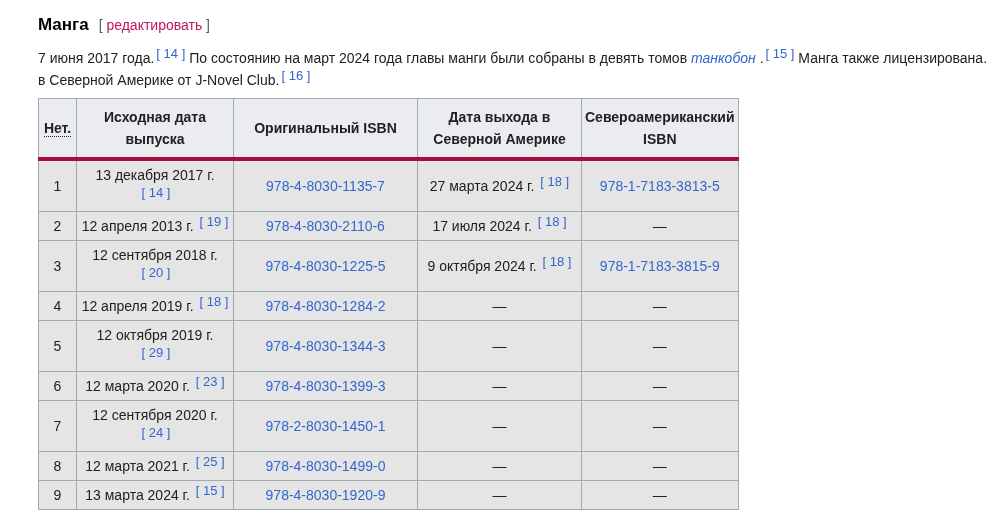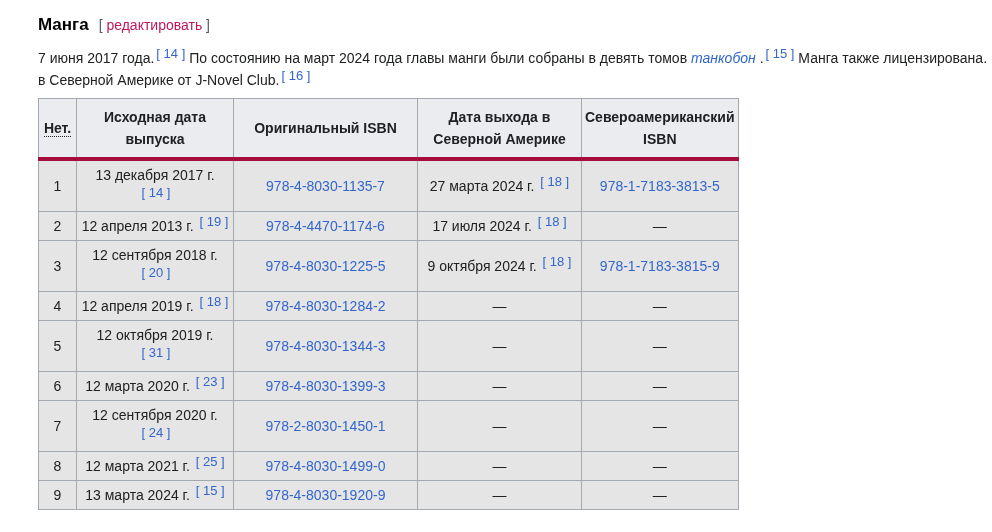--- a/index.html
+++ b/index.html
@@ -75,41 +75,41 @@
         <tr>
           <td><span>1</span></td>
           <td><span class="date-txt">13 декабря 2017 г.</span><br><sup class="ref"><a>[ 14 ]</a></sup></td>
           <td><a class="wlink">978-4-8030-1135-7</a></td>
           <td><span class="date-txt">27 марта 2024 г.</span> <sup class="ref"><a>[ 18 ]</a></sup></td>
           <td><a class="wlink">978-1-7183-3813-5</a></td>
         </tr>
         <tr>
           <td><span>2</span></td>
           <td><span class="date-txt">12 апреля 2013 г.</span> <sup class="ref"><a>[ 19 ]</a></sup></td>
-          <td><a class="wlink">978-4-4470-1174-6</a></td>
+          <td><a class="wlink">978-4-8030-2110-6</a></td>
           <td><span class="date-txt">17 июля 2024 г.</span> <sup class="ref"><a>[ 18 ]</a></sup></td>
           <td class="dash-cell"><span>—</span></td>
         </tr>
         <tr>
           <td><span>3</span></td>
           <td><span class="date-txt">12 сентября 2018 г.</span><br><sup class="ref"><a>[ 20 ]</a></sup></td>
           <td><a class="wlink">978-4-8030-1225-5</a></td>
           <td><span class="date-txt">9 октября 2024 г.</span> <sup class="ref"><a>[ 18 ]</a></sup></td>
           <td><a class="wlink">978-1-7183-3815-9</a></td>
         </tr>
         <tr>
           <td><span>4</span></td>
           <td><span class="date-txt">12 апреля 2019 г.</span> <sup class="ref"><a>[ 18 ]</a></sup></td>
           <td><a class="wlink">978-4-8030-1284-2</a></td>
           <td class="dash-cell"><span>—</span></td>
           <td class="dash-cell"><span>—</span></td>
         </tr>
         <tr>
           <td><span>5</span></td>
-          <td><span class="date-txt">12 октября 2019 г.</span> <sup class="ref"><a>[ 31 ]</a></sup></td>
+          <td><span class="date-txt">12 октября 2019 г.</span> <sup class="ref"><a>[ 29 ]</a></sup></td>
           <td><a class="wlink">978-4-8030-1344-3</a></td>
           <td class="dash-cell"><span>—</span></td>
           <td class="dash-cell"><span>—</span></td>
         </tr>
         <tr>
           <td><span>6</span></td>
           <td><span class="date-txt">12 марта 2020 г.</span> <sup class="ref"><a>[ 23 ]</a></sup></td>
           <td><a class="wlink">978-4-8030-1399-3</a></td>
           <td class="dash-cell"><span>—</span></td>
           <td class="dash-cell"><span>—</span></td>

